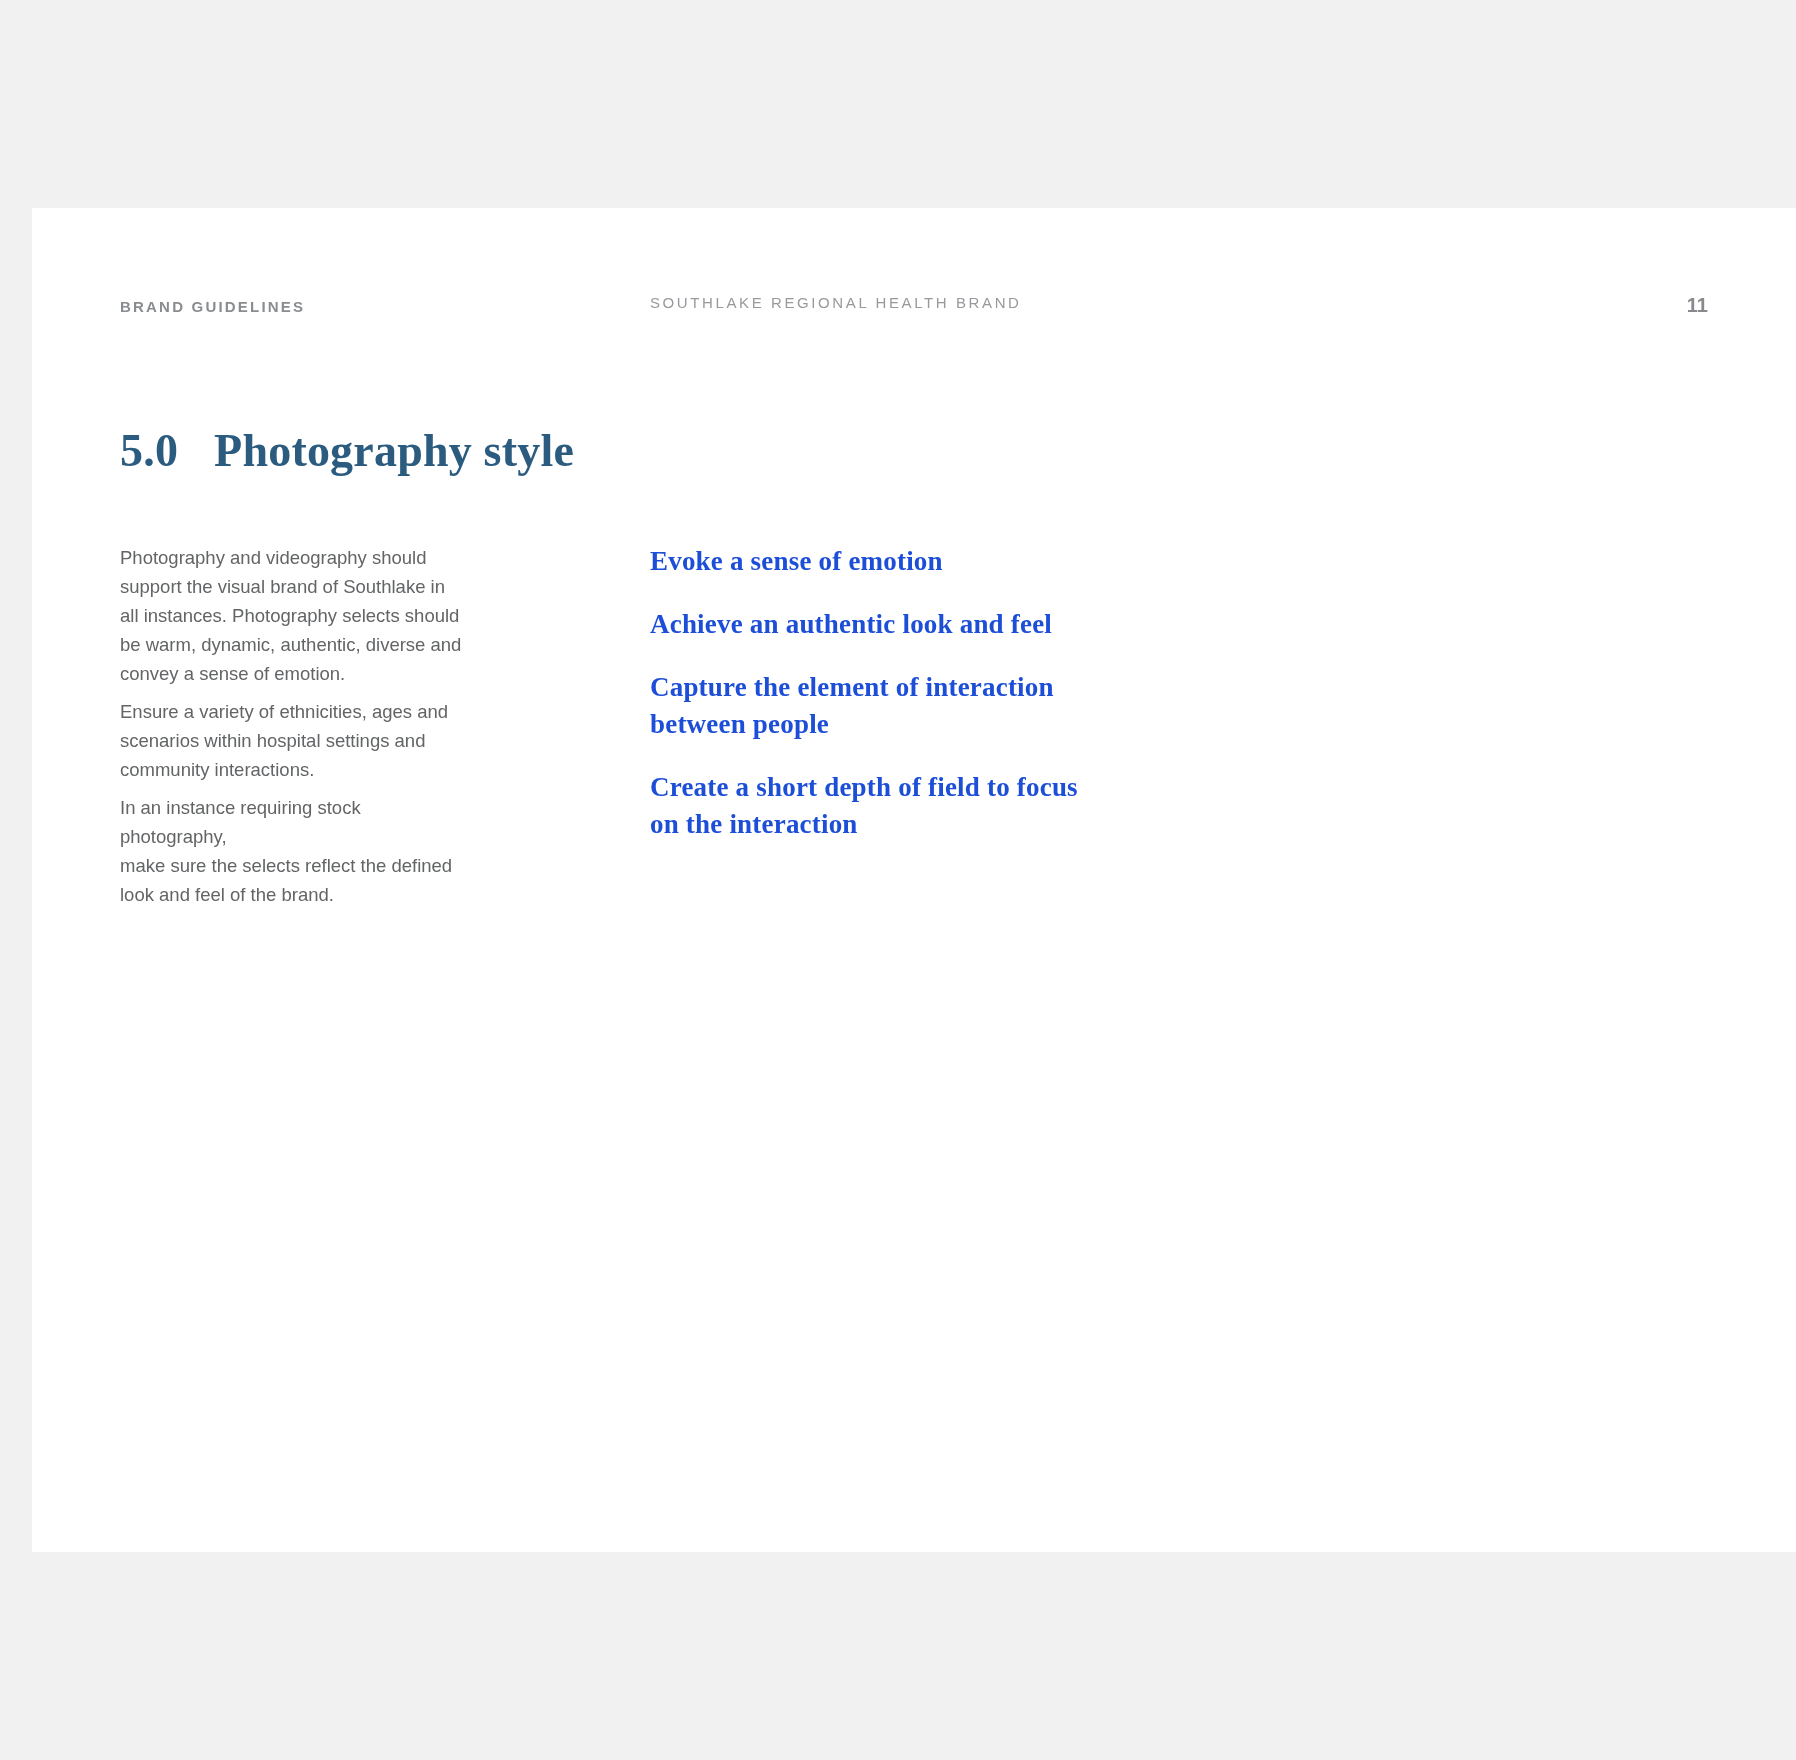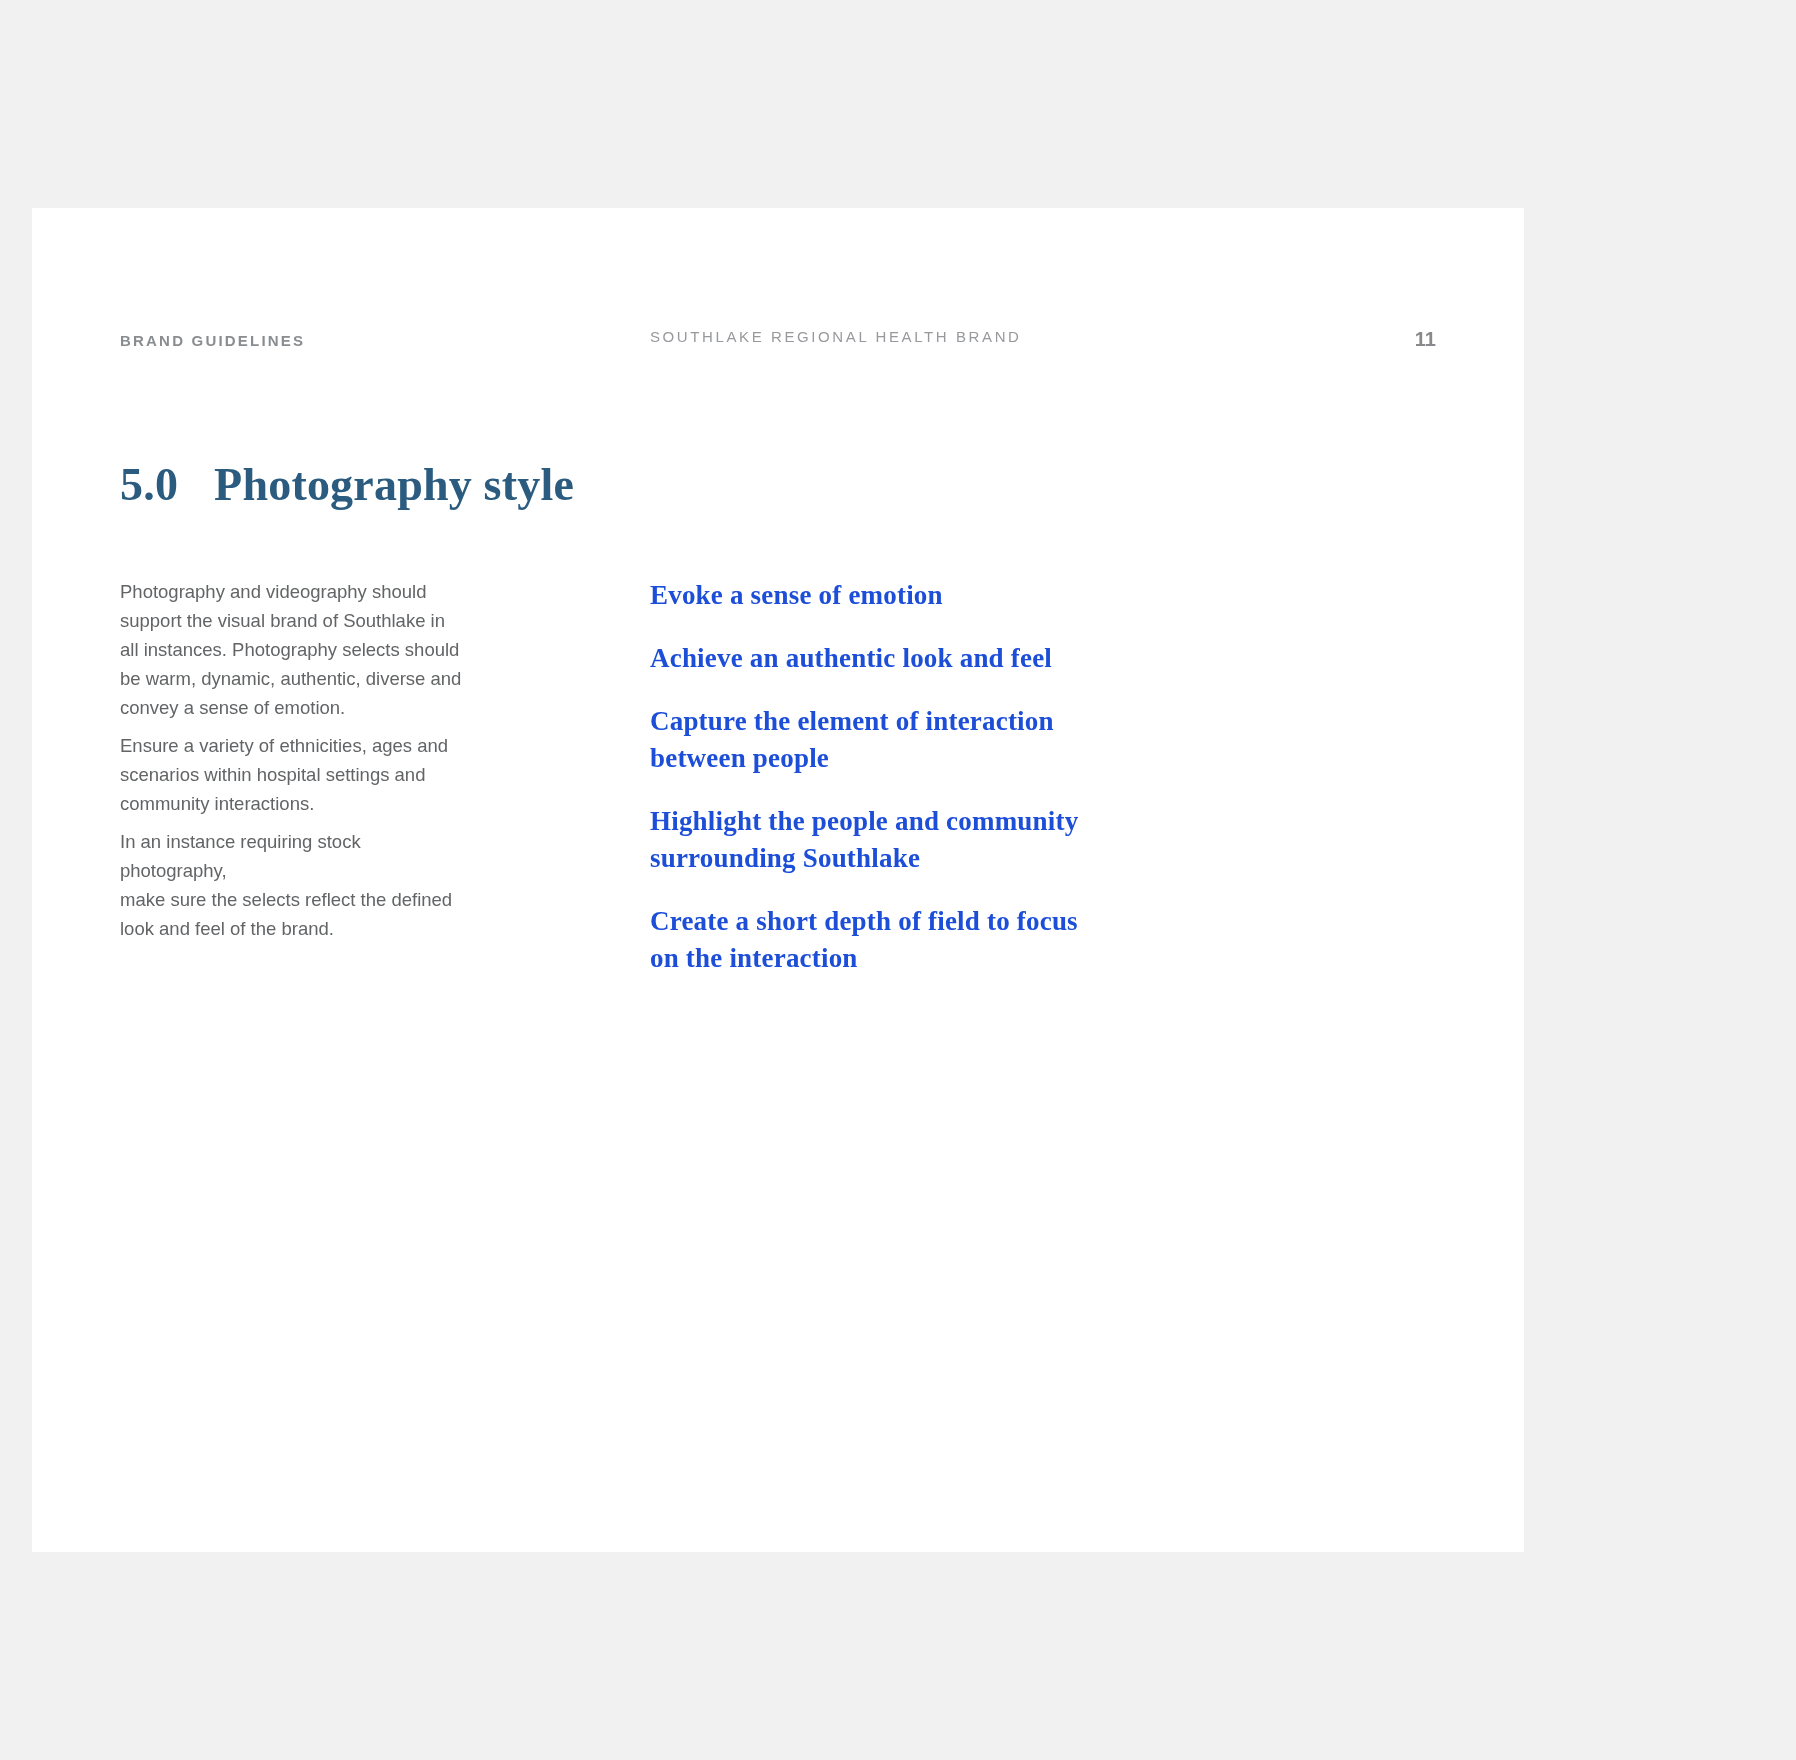--- a/index.html
+++ b/index.html
@@ -9,25 +9,25 @@
     height: 1760px;
     background: #f1f1f2;
     font-family: "Liberation Sans", sans-serif;
     overflow: hidden;
   }
 
   .page-card {
     position: absolute;
     left: 32px;
     top: 208px;
-    width: 1492px;
+    width: 1764px;
     height: 1344px;
     background: #ffffff;
     box-sizing: border-box;
-    padding: 120px 88px;
+    padding: 86px 88px;
   }
 
   
   .header-row {
     position: relative;
     display: flex;
     align-items: baseline;
     height: 20px;
   }
   .header-left {
@@ -127,21 +127,19 @@
       <p>In an instance requiring stock photography,
 make sure the selects reflect the defined
 look and feel of the brand.</p>
     </div>
 
     <div class="principles-col">
       <p class="principle-item">Evoke a sense of emotion</p>
       <p class="principle-item">Achieve an authentic look and feel</p>
       <p class="principle-item">Capture the element of interaction
 between people</p>
-      <p class="principle-item">Highlight the people and community
-surrounding Southlake</p>
       <p class="principle-item">Create a short depth of field to focus
 on the interaction</p>
     </div>
 
   </div>
 
 </div>
 
 </body></html>

